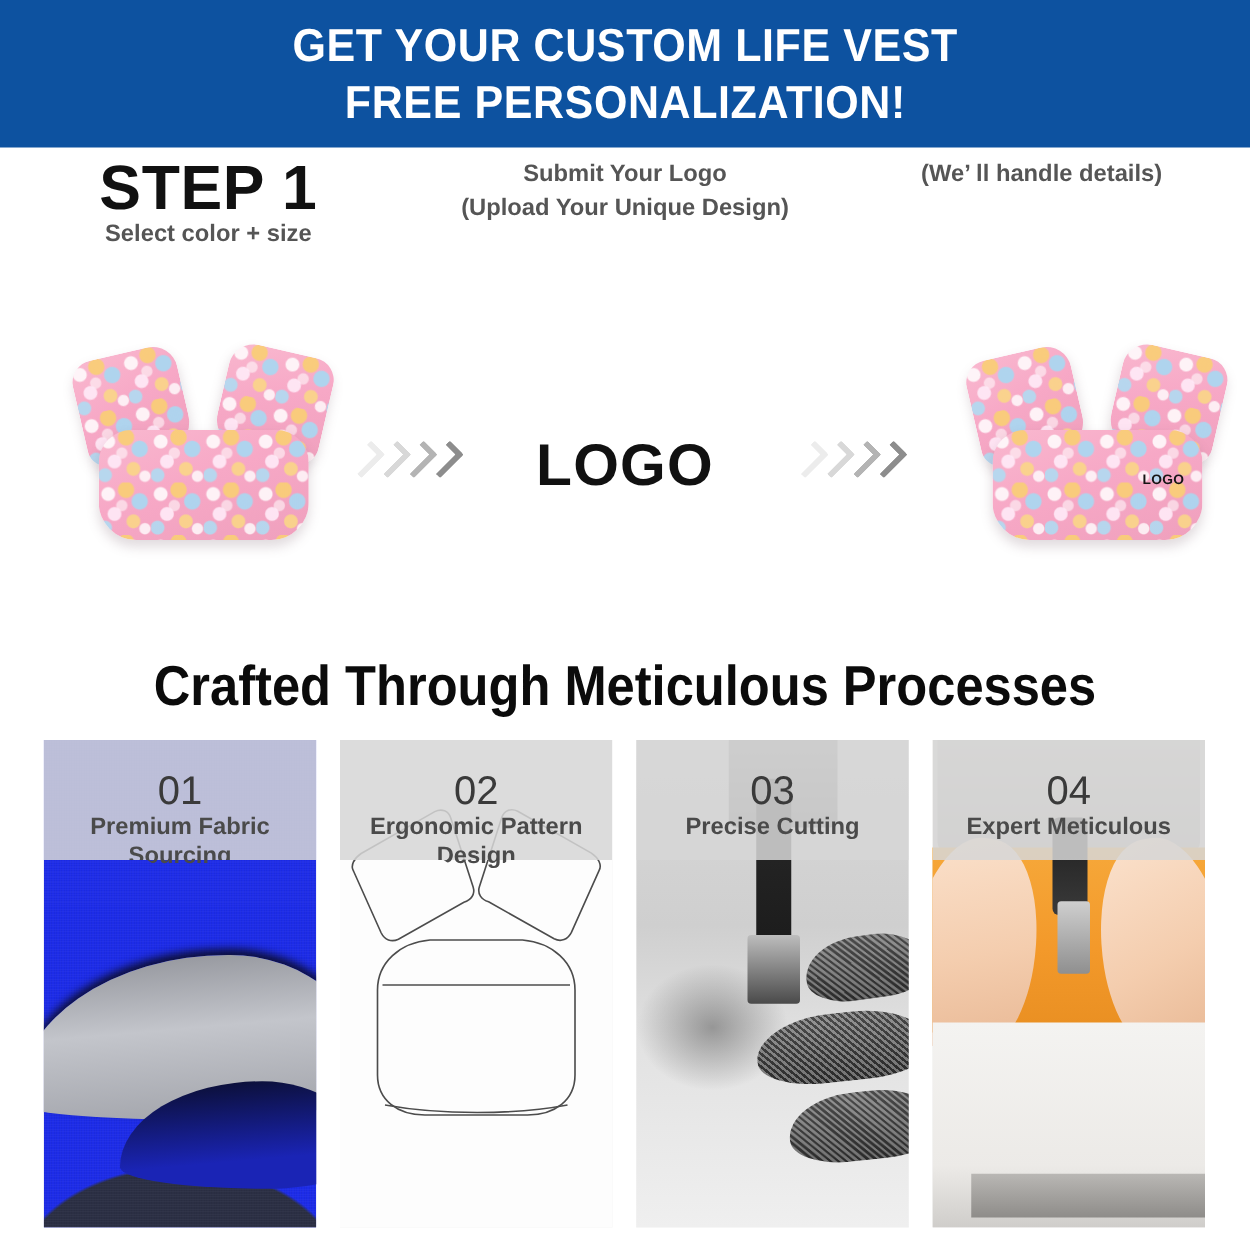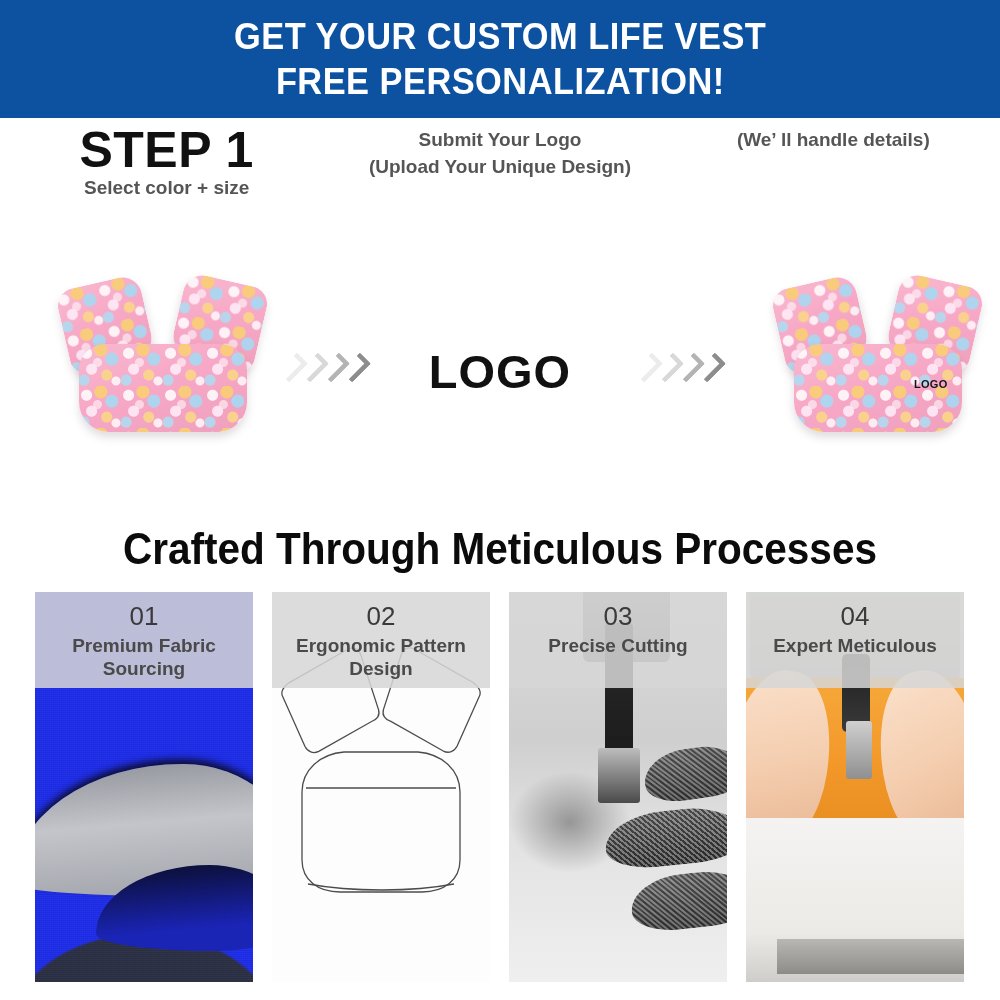--- a/index.html
+++ b/index.html
@@ -126,21 +126,21 @@
   .card-photo{position:absolute;inset:0;}
   .card-cap{
     position:absolute;left:0;top:0;width:100%;height:96px;
     background:rgba(214,214,214,.86);
     -webkit-clip-path:polygon(0 0,100% 0,100% 100%,62% 100%,50% 118%,38% 100%,0 100%);
     clip-path:polygon(0 0,100% 0,100% 100%,62% 100%,50% 118%,38% 100%,0 100%);
     display:flex;flex-direction:column;align-items:center;
     padding-top:6px;box-sizing:border-box;
   }
   .card-num{
-    font-size:26px;color:#3a3a3a;font-weight:normal;line-height:36px;
+    font-size:32px;color:#3a3a3a;font-weight:normal;line-height:36px;margin-top:16px;
   }
   .card-label{
     font-size:19px;font-weight:bold;color:#4a4a4a;
     line-height:23px;text-align:center;padding:0 4px;
   }
 
   
   .ph-neoprene{
     background:
       radial-gradient(ellipse 150% 60% at 50% 112%, #2b2f44 0 40%, rgba(0,0,0,0) 41%),

